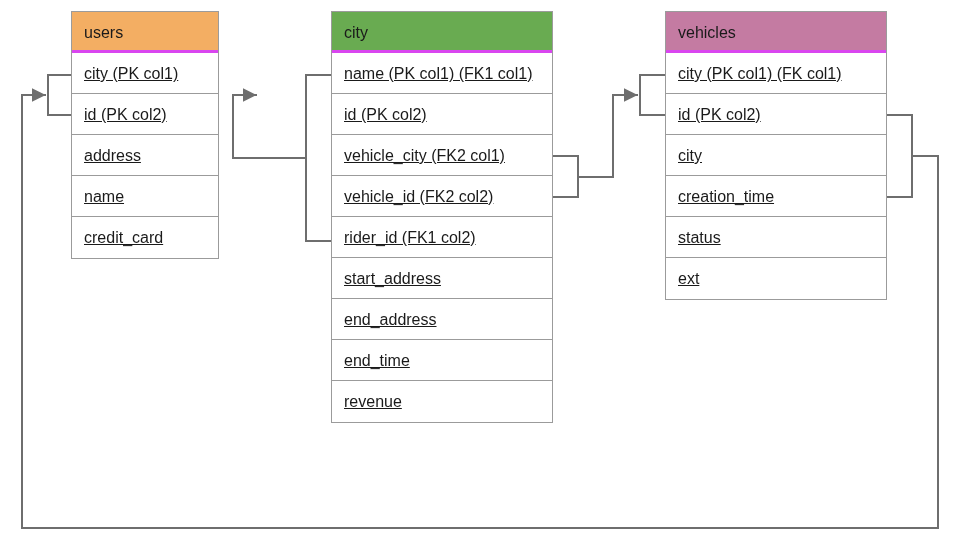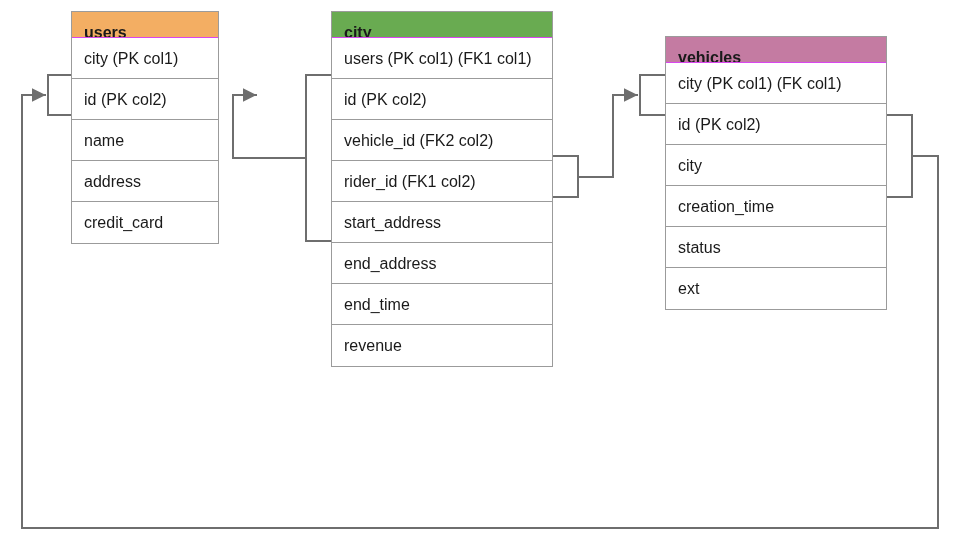--- a/index.html
+++ b/index.html
@@ -39,51 +39,51 @@
   .table-box {
     position: absolute;
     z-index: 2;
     box-sizing: border-box;
     border: 1px solid #9b9b9b;
     background: #ffffff;
   }
 
   .table-header {
     box-sizing: border-box;
-    height: 26px;
+    height: 41px;
     line-height: 41px;
     padding: 0 0 0 12px;
     font-size: 16px;
     color: #1a1a1a;
-    border-bottom: 1px solid #d946ef;
+    border-bottom: 3px solid #d946ef;
     white-space: nowrap;
     overflow: hidden;
-    font-weight: bold;
   }
 
   .table-row {
     box-sizing: border-box;
     height: 41px;
     line-height: 41px;
     padding: 0 0 0 12px;
     font-size: 16px;
     color: #1a1a1a;
     border-bottom: 1px solid #9b9b9b;
     background: #ffffff;
     white-space: nowrap;
     overflow: hidden;
+    text-decoration: underline;
   }
   .table-row.last {
     border-bottom: none;
   }
 
   
   #tbl-users    { left: 71px;  top: 11px; width: 148px; }
   #tbl-rides    { left: 331px; top: 11px; width: 222px; }
-  #tbl-vehicles { left: 665px; top: 11px; width: 222px; margin-top: 25px; }
+  #tbl-vehicles { left: 665px; top: 11px; width: 222px; }
 </style>
 </head>
 <body>
 
 <div id="canvas">
 
   <svg id="connectors" viewBox="0 0 960 540" width="960" height="540" xmlns="http://www.w3.org/2000/svg">
     <defs>
       <marker id="arrowhead" viewBox="0 0 10 10" refX="9.5" refY="5" markerWidth="7" markerHeight="7" orient="auto-start-reverse">
         <path d="M 0 0 L 10 5 L 0 10 z" fill="#6e6e6e"></path>
@@ -107,29 +107,30 @@
       <path d="M 887 115 L 912 115 L 912 197 L 887 197"></path>
 
       <path d="M 912 156 L 938 156 L 938 528 L 22 528 L 22 95 L 45 95" marker-end="url(#arrowhead)"></path>
     </g>
   </svg>
 
   <div class="table-box" id="tbl-users">
     <div class="table-header" style="background: rgb(243, 174, 99);">users</div>
     <div class="table-row">city (PK col1)</div>
     <div class="table-row">id (PK col2)</div>
+    <div class="table-row">address</div>
     <div class="table-row">name</div>
-    <div class="table-row">address</div>
     <div class="table-row last">credit_card</div>
   </div>
 
   <div class="table-box" id="tbl-rides">
     <div class="table-header" style="background: rgb(105, 171, 81);">city</div>
-    <div class="table-row">users (PK col1) (FK1 col1)</div>
+    <div class="table-row">name (PK col1) (FK1 col1)</div>
     <div class="table-row">id (PK col2)</div>
+    <div class="table-row">vehicle_city (FK2 col1)</div>
     <div class="table-row">vehicle_id (FK2 col2)</div>
     <div class="table-row">rider_id (FK1 col2)</div>
     <div class="table-row">start_address</div>
     <div class="table-row">end_address</div>
     <div class="table-row">end_time</div>
     <div class="table-row last">revenue</div>
   </div>
 
   <div class="table-box" id="tbl-vehicles">
     <div class="table-header" style="background: rgb(196, 123, 162);">vehicles</div>

